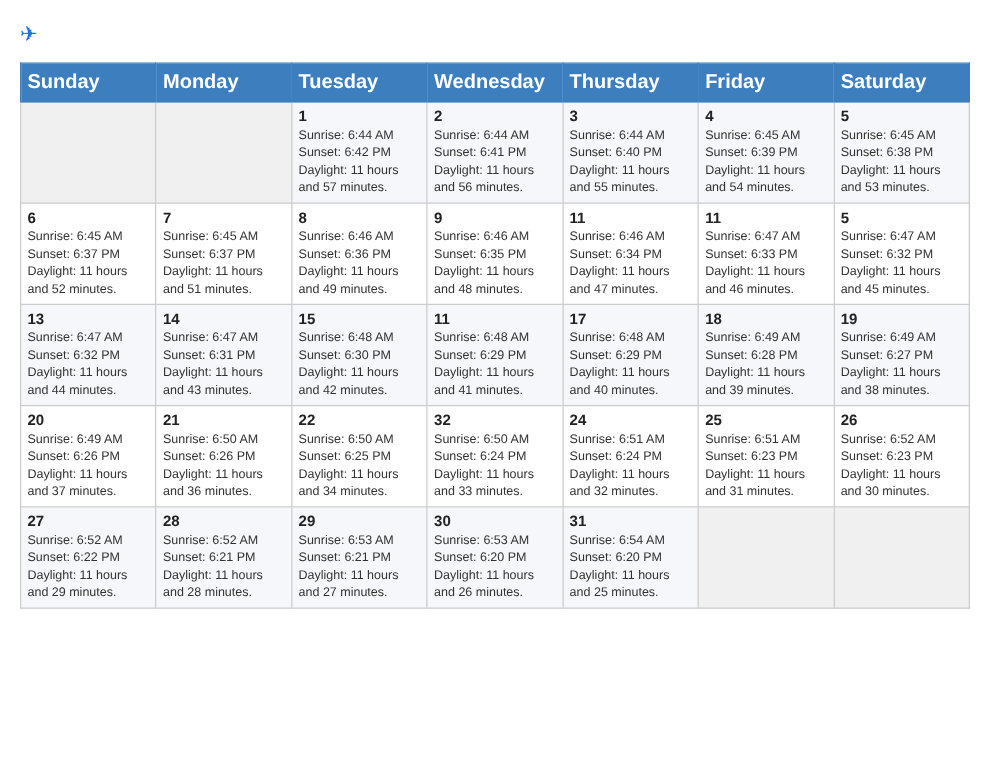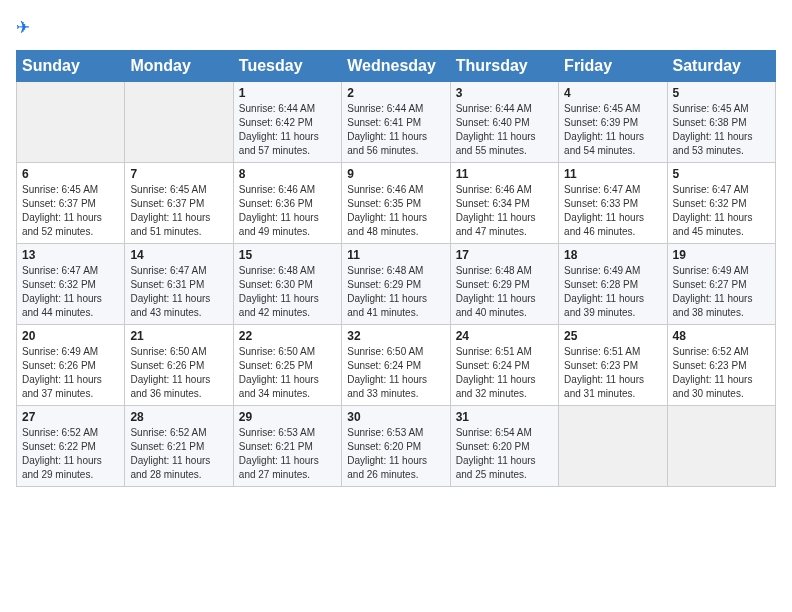--- a/index.html
+++ b/index.html
@@ -224,21 +224,21 @@
         </td>
         <td>
           <span class="day-num">24</span>
           <div class="cell-info">Sunrise: 6:51 AM<br>Sunset: 6:24 PM<br>Daylight: 11 hours and 32 minutes.</div>
         </td>
         <td>
           <span class="day-num">25</span>
           <div class="cell-info">Sunrise: 6:51 AM<br>Sunset: 6:23 PM<br>Daylight: 11 hours and 31 minutes.</div>
         </td>
         <td>
-          <span class="day-num">48</span>
+          <span class="day-num">26</span>
           <div class="cell-info">Sunrise: 6:52 AM<br>Sunset: 6:23 PM<br>Daylight: 11 hours and 30 minutes.</div>
         </td>
       </tr>
       <tr>
         <td>
           <span class="day-num">27</span>
           <div class="cell-info">Sunrise: 6:52 AM<br>Sunset: 6:22 PM<br>Daylight: 11 hours and 29 minutes.</div>
         </td>
         <td>
           <span class="day-num">28</span>

